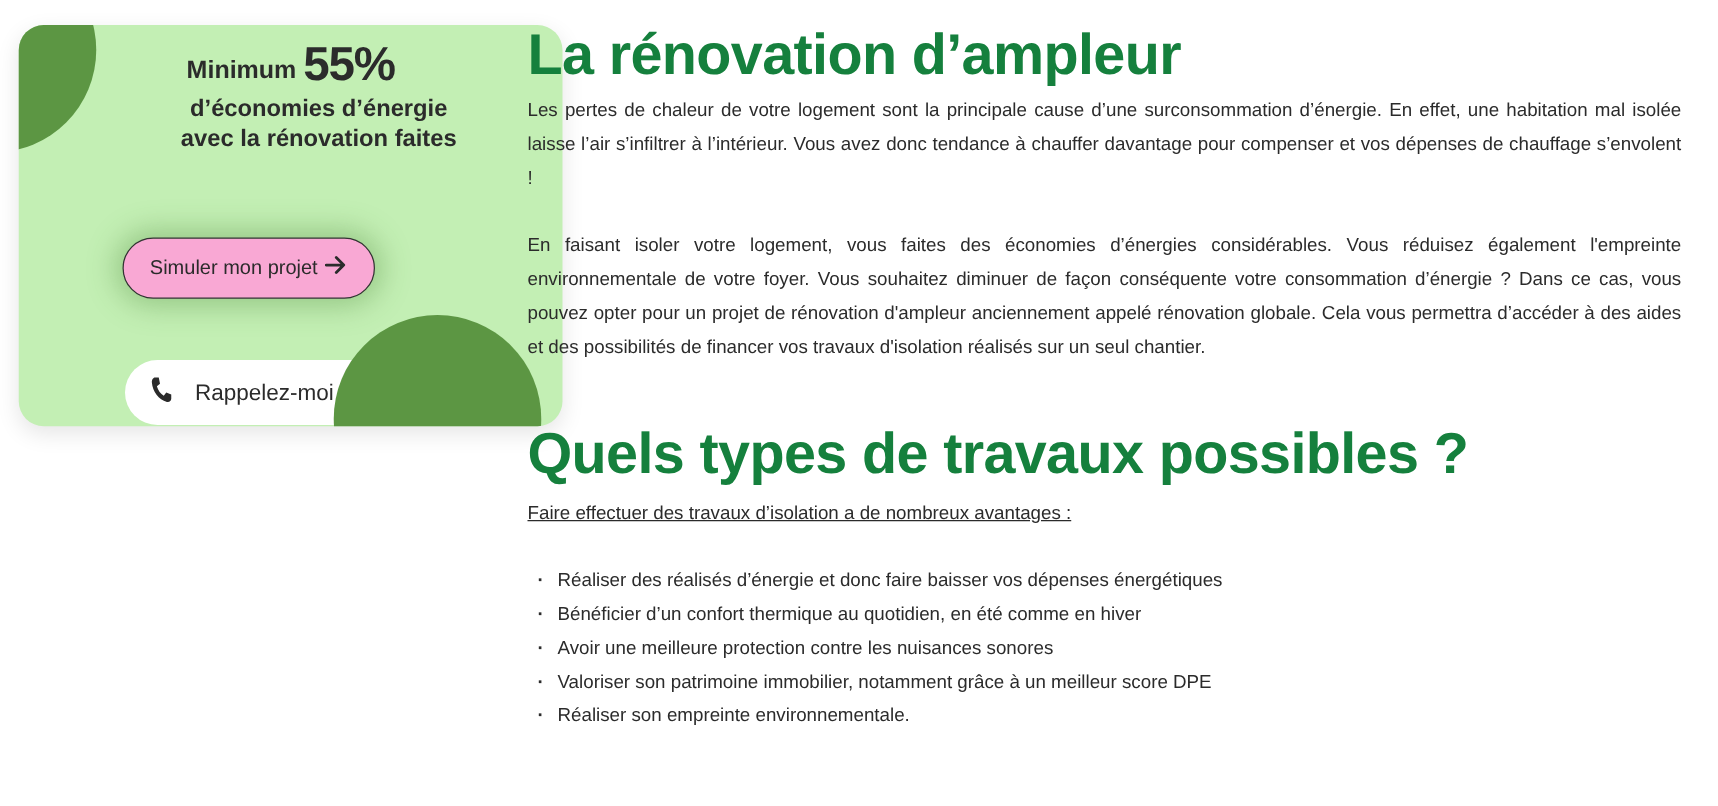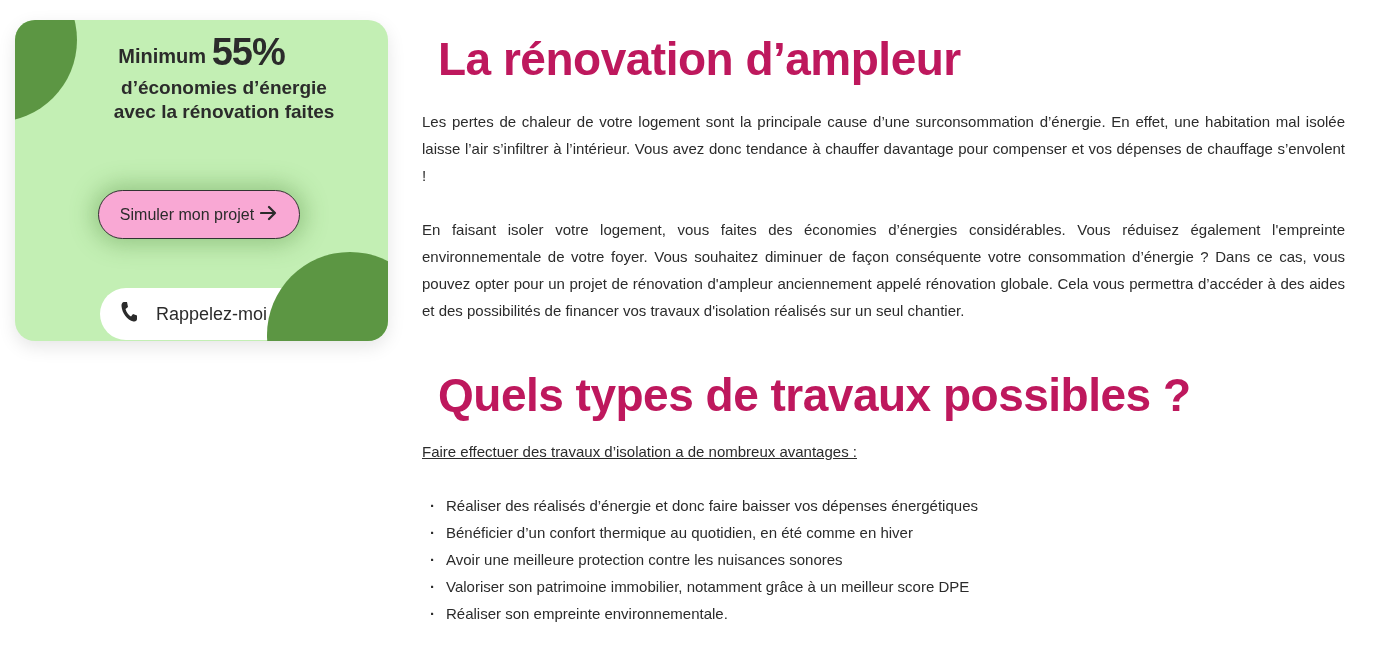--- a/index.html
+++ b/index.html
@@ -1,20 +1,20 @@
 <!DOCTYPE html>
 <html><head>
 <meta charset="utf-8">
 <style>
   html, body { margin:0; padding:0; background:#ffffff; }
   body { width:1374px; height:645px; position:relative; overflow:hidden;
          font-family:"Liberation Sans", "DejaVu Sans", sans-serif; color:#2b2b2b; }
 
   
-  .card { position:absolute; left:15px; top:20px; width:373px; height:321px;
+  .card { position:absolute; left:15px; top:20px; width:435px; height:321px;
           background:#c3efb4; border-radius:20px; overflow:hidden;
           box-shadow:0 6px 18px rgba(0,0,0,0.10); }
   .blob { position:absolute; background:#5c9643; border-radius:50%; }
   .blob-tl { left:-102px; top:-62px; width:164px; height:164px; }
   .blob-br { left:252px; top:232px; width:166px; height:166px; }
   .card-title { position:absolute; left:0; right:0; top:12px; text-align:center;
                 font-weight:bold; color:#2b2b2b; z-index:2; }
   .line1 { font-size:20px; line-height:40px; }
   .line1 .big { font-size:38px; letter-spacing:-1px; vertical-align:-2px; }
   .line2 { font-size:19px; line-height:24px;padding-left:45px; }
@@ -24,23 +24,23 @@
              font-size:16px; color:#2b2b2b; z-index:2;
              box-shadow:0 0 22px 6px rgba(70,130,50,0.35); }
   .btn-call { position:absolute; left:85px; top:240px; width:210px; height:52px;
               background:#fff; border-radius:26px; display:flex; align-items:center;
               padding-left:20px; box-sizing:border-box; gap:18px;
               font-size:18px; color:#2b2b2b; z-index:1;margin-top:28px; }
   .blob-br { z-index:3; }
 
   
   .main { position:absolute; left:422px; top:16px; width:923px; }
-  h1 { margin:16px; font-size:46px; line-height:54px; font-weight:bold; color:#be185d; letter-spacing:-0.5px; }
+  h1 { margin:0; font-size:46px; line-height:54px; font-weight:bold; color:#15803d; letter-spacing:-0.5px; }
   .para { font-size:15px; line-height:27px; text-align:justify; margin:0; color:#2b2b2b; }
-  .p1 { margin-top:22px; }
+  .p1 { margin-top:5px; }
   .p2 { margin-top:27px; }
   .h2 { margin-top:44px; }
   .intro { font-size:15px; line-height:27px; margin:8px 0 0 0;text-decoration:underline; }
   ul.benefits { list-style:none; padding:0; margin:27px 0 0 0; }
   ul.benefits li { font-size:15px; line-height:27px; padding-left:24px; position:relative; }
   ul.benefits li::before { content:"·"; position:absolute; left:8px; top:0; font-weight:bold; }
 </style>
 </head>
 <body>
 

